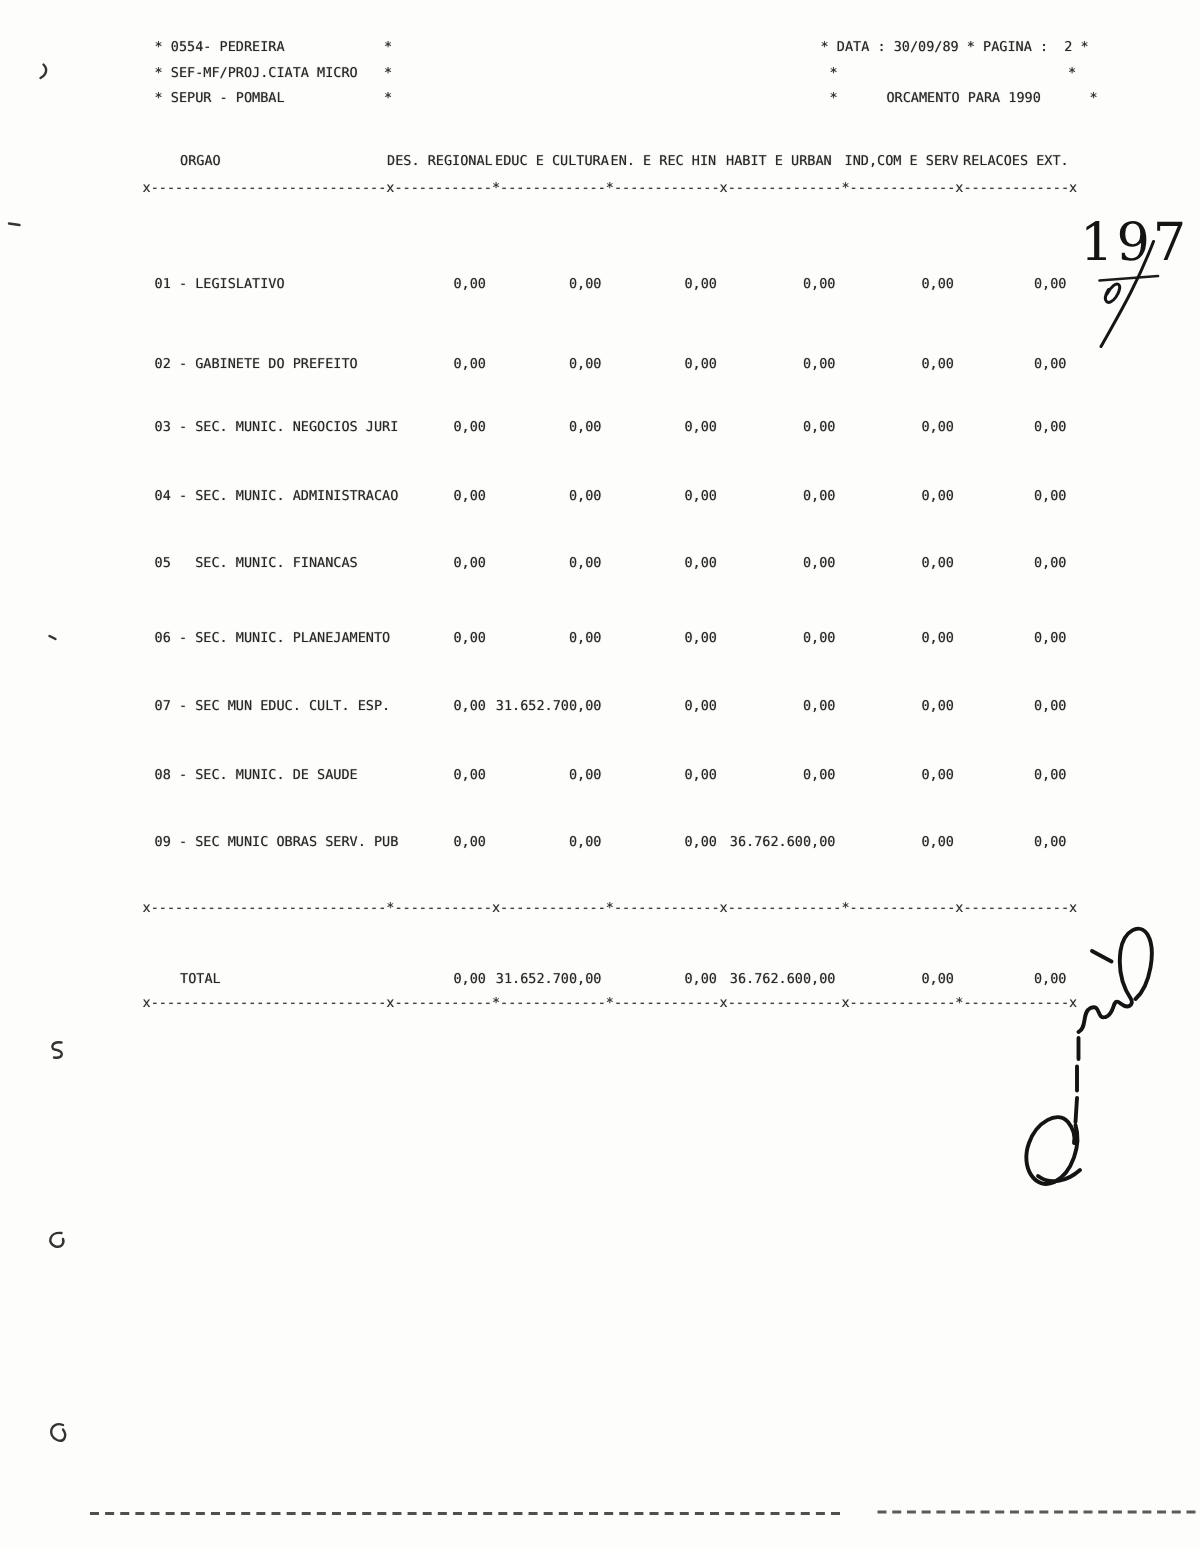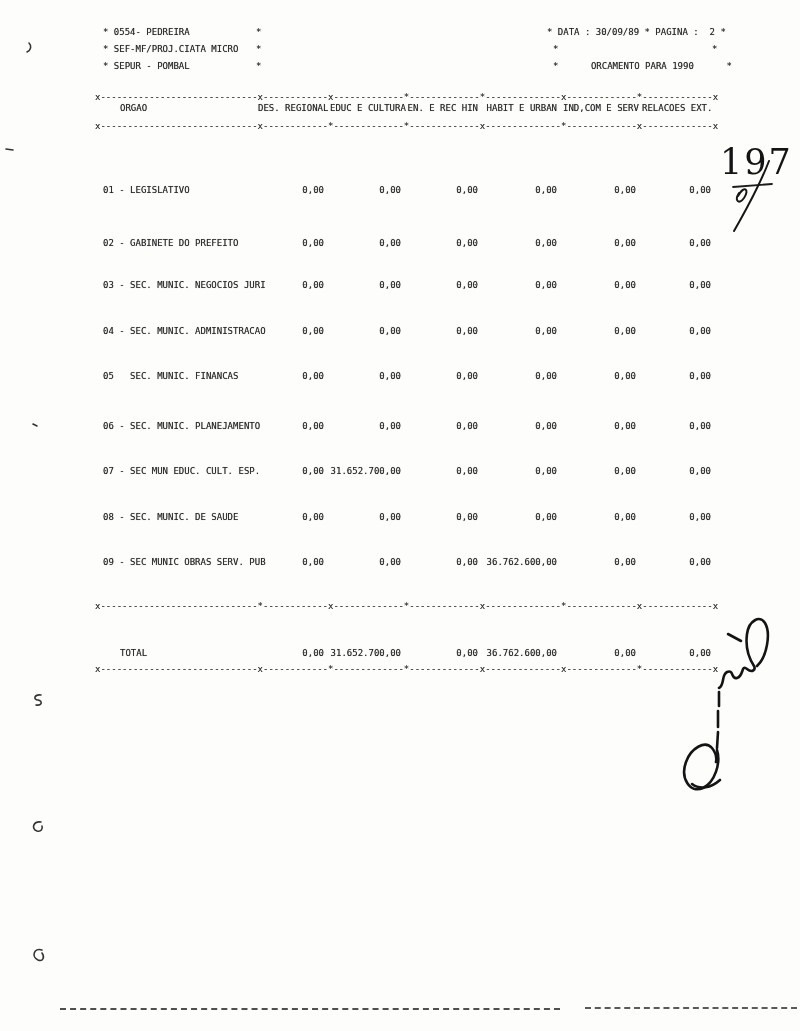--- a/index.html
+++ b/index.html
@@ -31,21 +31,21 @@
     position:absolute;
     left:95px;
     width:622px;
     display:grid;
     grid-template-columns:163px 72px 77px 77px 79px 79px 75px;
     line-height:12px;
     text-shadow:0 0 0.7px rgba(35,35,35,.55);
   }
   .trow .lab{white-space:pre;padding-left:8px;text-align:left;}
   .trow .num{white-space:pre;text-align:right;padding-right:6px;}
-  .trow .colh{white-space:pre;text-align:right;padding-right:6px;}
+  .trow .colh{white-space:pre;text-align:left;padding-right:6px;}
   .trow .orgh{white-space:pre;padding-left:25px;text-align:left;}
   .stamp{
     position:absolute;
     left:720px;top:146px;
     font-family:"DejaVu Serif", serif;
     font-size:35px;
     font-weight:500;
     letter-spacing:2px;
     color:#141414;
     line-height:32px;
@@ -64,21 +64,20 @@
   <div class="t" style="left:103px;top:43px">* SEF-MF/PROJ.CIATA MICRO</div>
   <div class="t" style="left:103px;top:60px">* SEPUR - POMBAL</div>
   <div class="t" style="left:256px;top:26px">*</div>
   <div class="t" style="left:256px;top:43px">*</div>
   <div class="t" style="left:256px;top:60px">*</div>
   <div class="t" style="left:547px;top:26px">* DATA : 30/09/89 * PAGINA :  2 *</div>
   <div class="t" style="left:553px;top:43px">*</div>
   <div class="t" style="left:712px;top:43px">*</div>
   <div class="t" style="left:553px;top:60px">*      ORCAMENTO PARA 1990      *</div>
 
-  <div class="bline" style="top:92px">x-----------------------------x------------x-------------*-------------*--------------x-------------*-------------x</div>
   <div class="bline" style="top:121px">x-----------------------------x------------*-------------*-------------x--------------*-------------x-------------x</div>
   <div class="bline" style="top:601px">x-----------------------------*------------x-------------*-------------x--------------*-------------x-------------x</div>
   <div class="bline" style="top:664px">x-----------------------------x------------*-------------*-------------x--------------x-------------*-------------x</div>
 
   <div class="trow" style="top:102px">
     <div class="orgh">ORGAO</div>
     <div class="colh">DES. REGIONAL</div>
     <div class="colh">EDUC E CULTURA</div>
     <div class="colh">EN. E REC HIN</div>
     <div class="colh">HABIT E URBAN</div>

